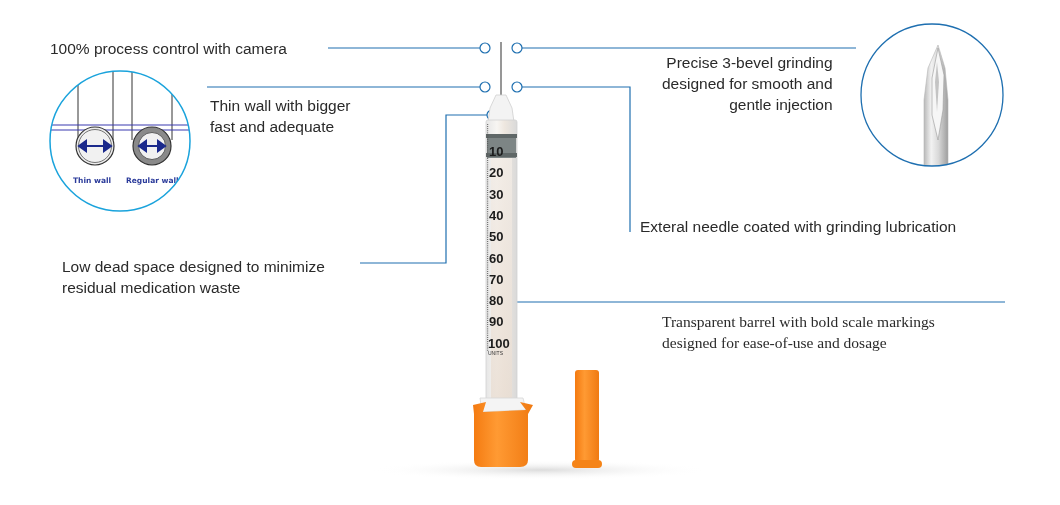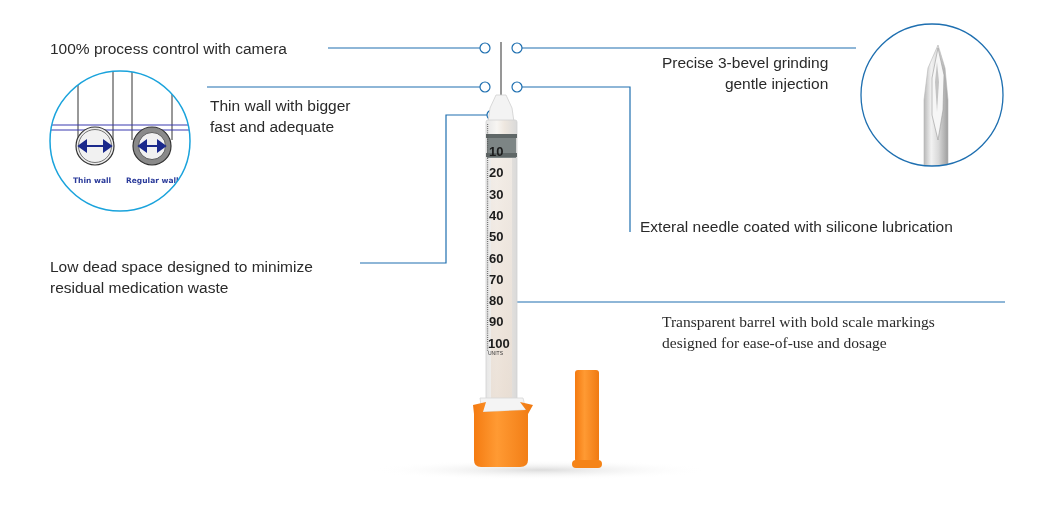--- a/index.html
+++ b/index.html
@@ -271,28 +271,29 @@
   <circle cx="932" cy="95" r="71" fill="none" stroke="#1e6fb0" stroke-width="1.3"></circle>
 </svg>
 
 <div class="callout" style="left:50px; top:38px;">100% process control with camera</div>
 
 <div class="callout" style="left:210px; top:95px;">
   <div>Thin wall with bigger</div>
   <div>fast and adequate</div>
 </div>
 
-<div class="callout" style="left:50px; top:256px;">
+<div class="callout" style="left:62px; top:256px;">
   <div>Low dead space designed to minimize</div>
   <div>residual medication waste</div>
 </div>
 
 <div class="callout" style="left:662px; top:52px;text-align:right;">
   <div>Precise 3-bevel grinding</div>
+  <div>designed for smooth and</div>
   <div>gentle injection</div>
 </div>
 
-<div class="callout" style="left:640px; top:216px;">Exteral needle coated with silicone lubrication</div>
+<div class="callout" style="left:640px; top:216px;">Exteral needle coated with grinding lubrication</div>
 
 <div class="callout" style="left:662px; top:311px;font-family:Liberation Serif, serif;">
   <div>Transparent barrel with bold scale markings</div>
   <div>designed for ease-of-use and dosage</div>
 </div>
 
 </body></html>

